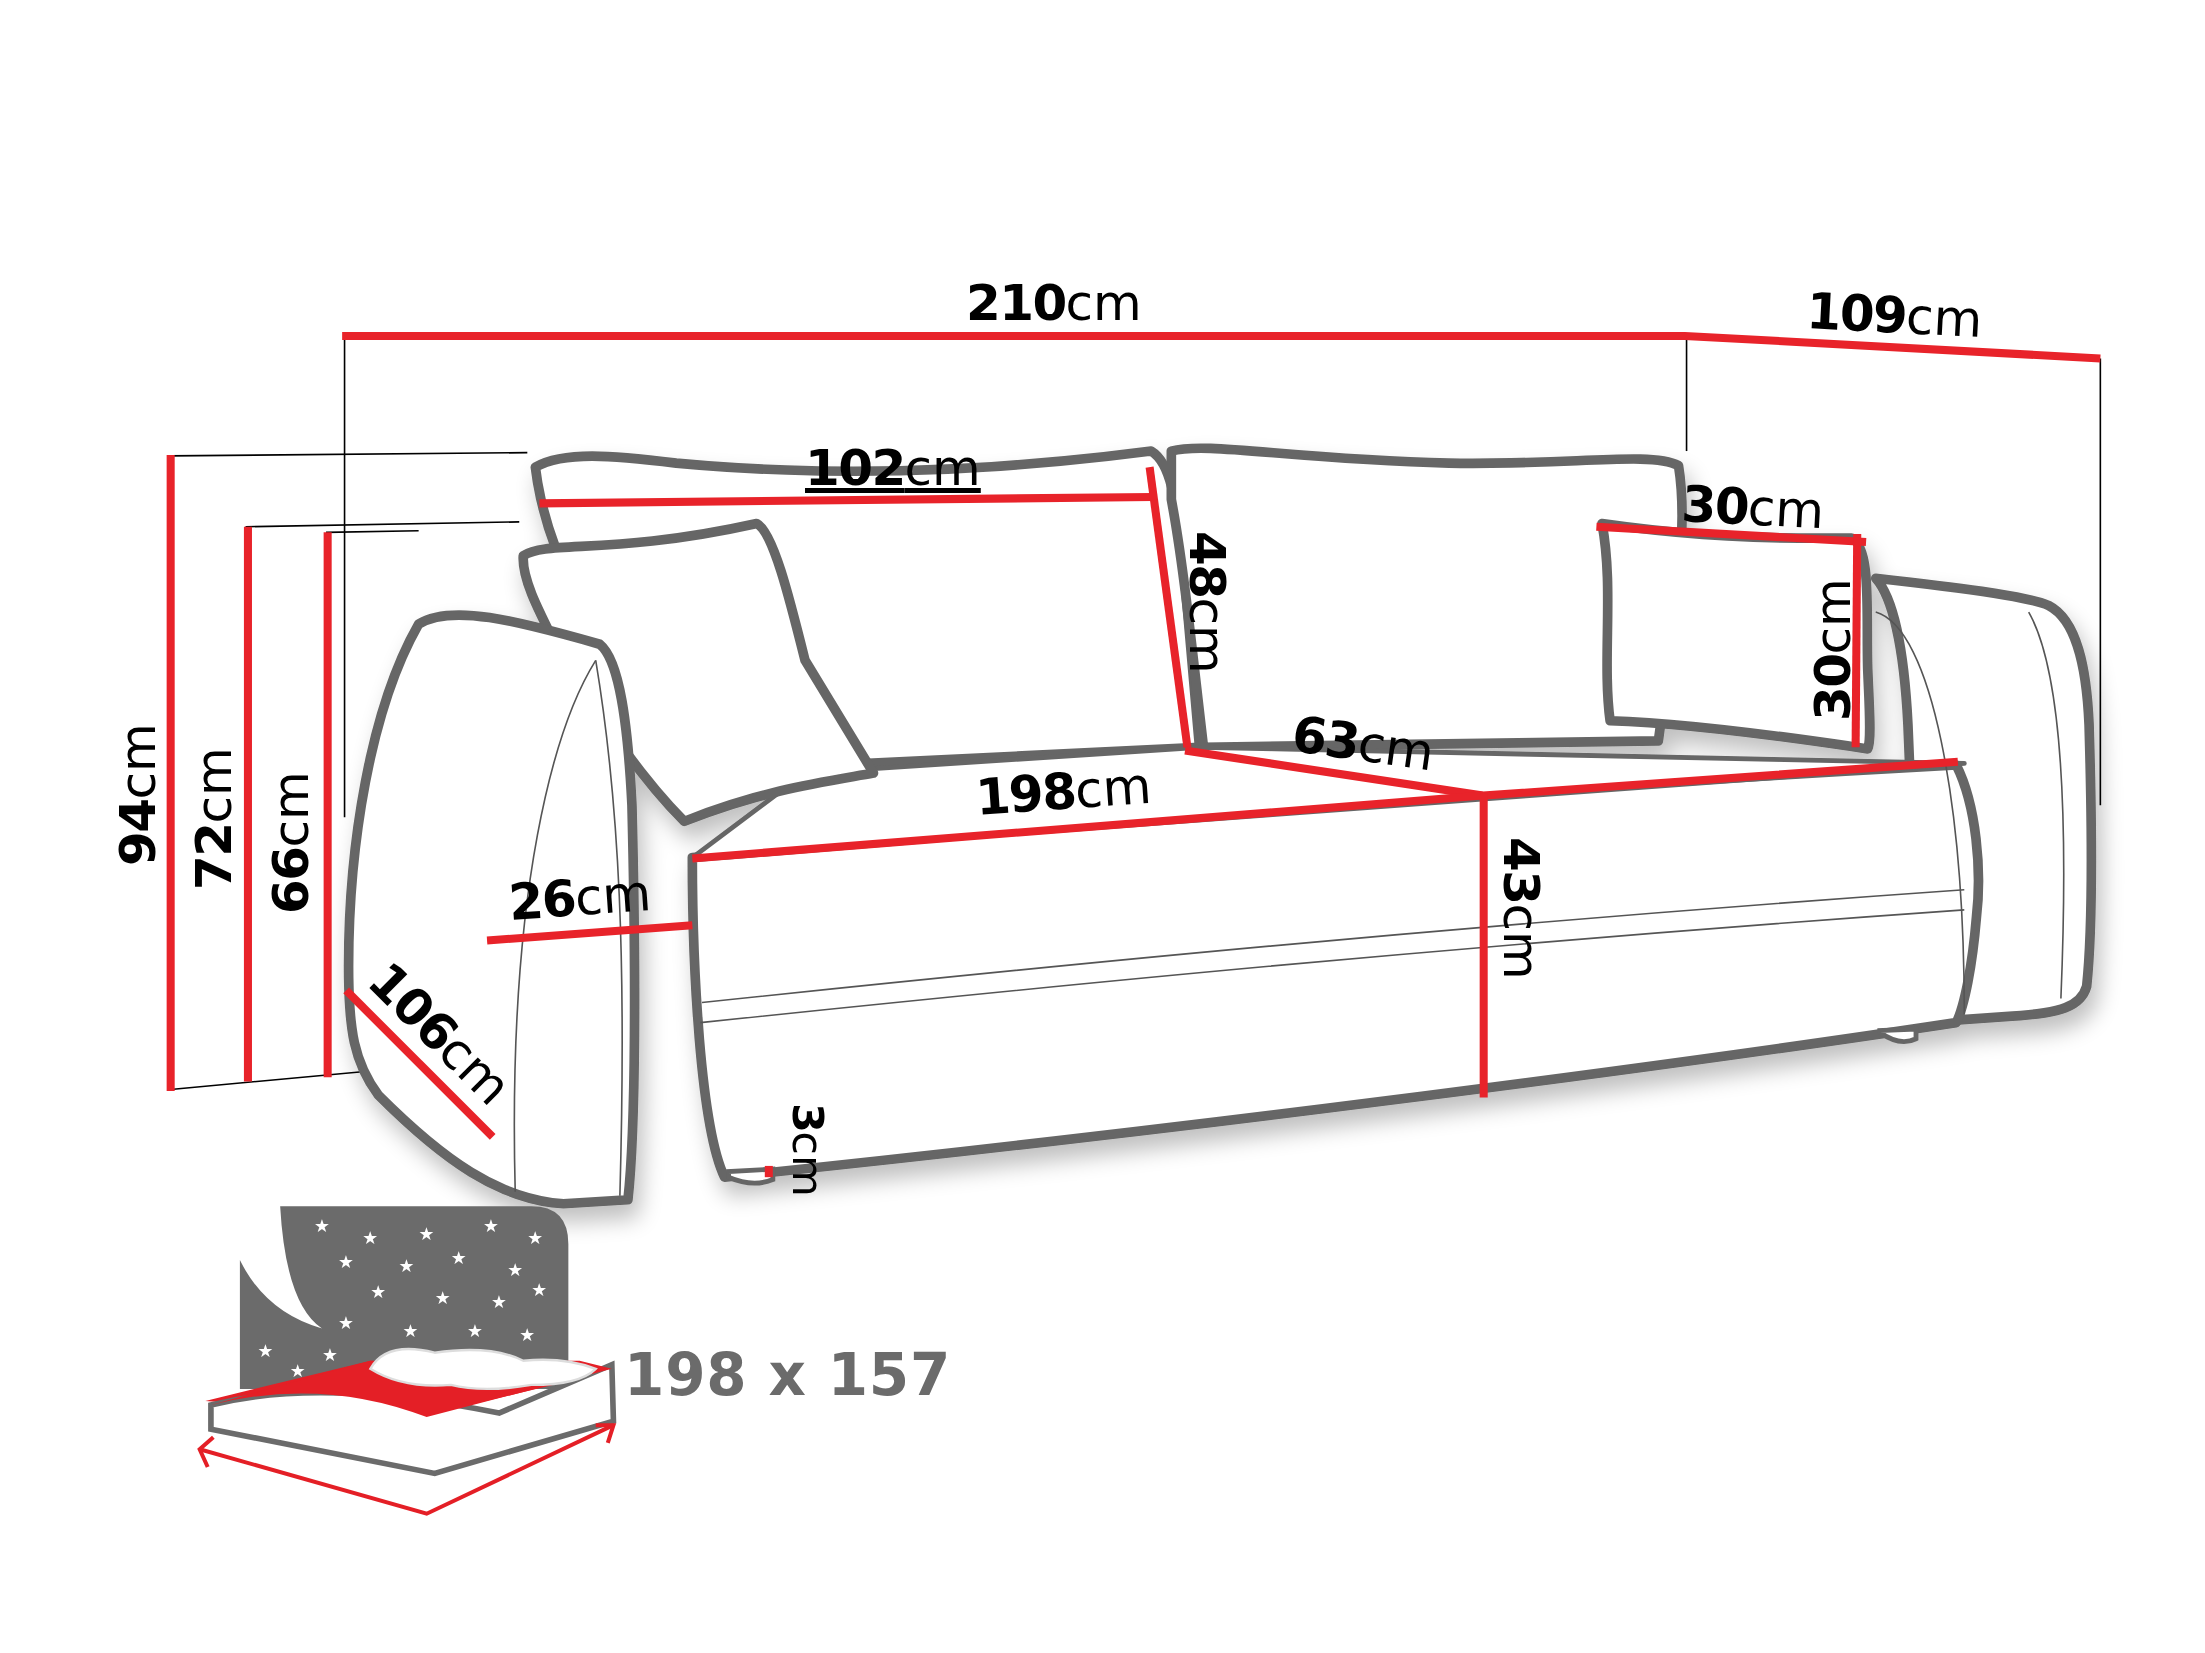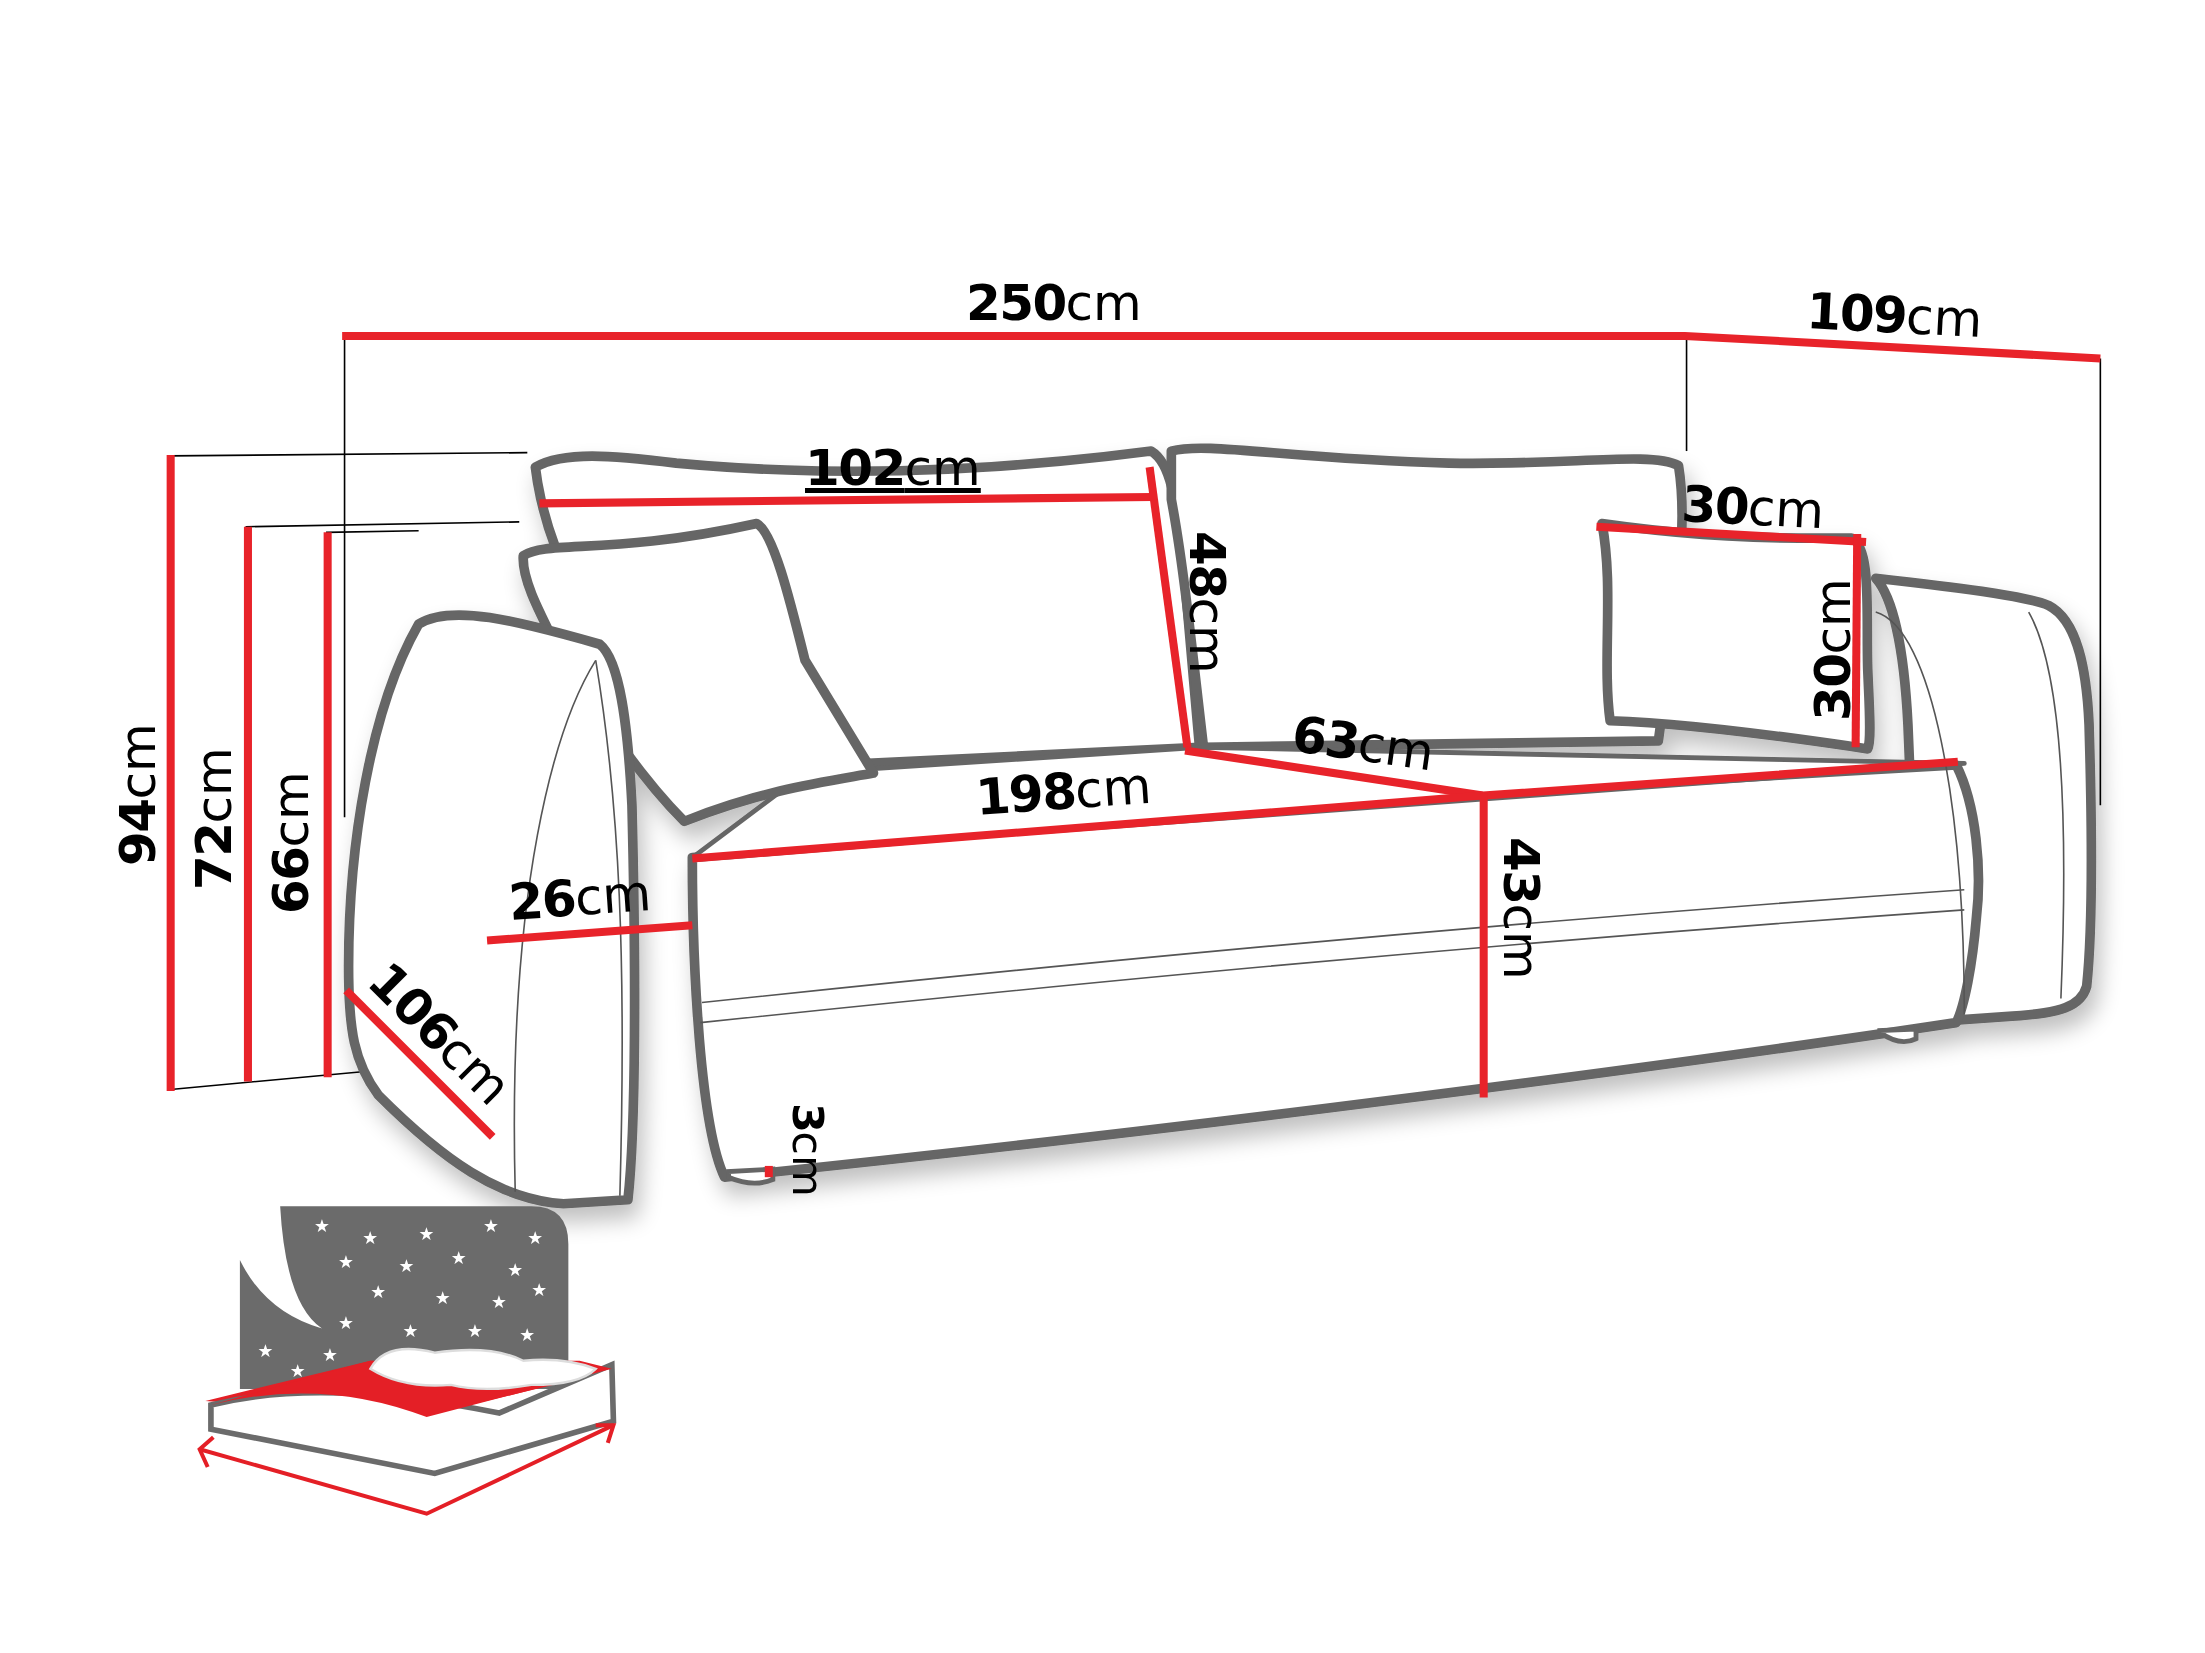--- a/index.html
+++ b/index.html
@@ -118,30 +118,31 @@
     <path d="M460 1700 Q480 1665 540 1680 Q610 1670 650 1690 Q700 1685 740 1700 Q720 1720 660 1720 Q600 1730 560 1720 Q500 1725 460 1700 Z" fill="#fff" stroke="#ddd" stroke-width="3"></path>
     <g stroke="#e41f26" stroke-width="5" fill="none">
       <polyline points="248,1800 530,1880 762,1770"></polyline>
       <polyline points="265,1785 248,1800 258,1822"></polyline>
       <polyline points="740,1770 762,1770 755,1792"></polyline>
     </g>
   </g>
 </svg>
 
 
-<div class="lbl" style="left:966px;top:278px;"><b>250</b><span class="u">cm</span></div>
+<div class="lbl" style="left:966px;top:278px;"><b>210</b><span class="u">cm</span></div>
 <div class="lbl" style="left:1808px;top:286px;transform:rotate(3deg);"><b>109</b><span class="u">cm</span></div>
 <div class="lbl" style="left:805px;top:443px;text-decoration:underline;"><b>102</b><span class="u">cm</span></div>
 <div class="lbl" style="left:1232px;top:531px;transform:rotate(90deg);"><b>48</b><span class="u">cm</span></div>
 <div class="lbl" style="left:1683px;top:479px;transform:rotate(3deg);"><b>30</b><span class="u">cm</span></div>
 <div class="lbl" style="left:1808px;top:721px;transform:rotate(-90deg);"><b>30</b><span class="u">cm</span></div>
 <div class="lbl" style="left:1296px;top:709px;transform:rotate(8deg);"><b>63</b><span class="u">cm</span></div>
 <div class="lbl" style="left:974px;top:773px;transform:rotate(-4deg);"><b>198</b><span class="u">cm</span></div>
 <div class="lbl" style="left:1546px;top:837px;transform:rotate(90deg);"><b>43</b><span class="u">cm</span></div>
 <div class="lbl" style="left:507px;top:878px;transform:rotate(-4deg);"><b>26</b><span class="u">cm</span></div>
 <div class="lbl" style="left:395px;top:954px;transform:rotate(45deg);"><b>106</b><span class="u">cm</span></div>
 <div class="lbl" style="left:113px;top:866px;transform:rotate(-90deg);"><b>94</b><span class="u">cm</span></div>
 <div class="lbl" style="left:189px;top:890px;transform:rotate(-90deg);"><b>72</b><span class="u">cm</span></div>
 <div class="lbl" style="left:266px;top:914px;transform:rotate(-90deg);"><b>66</b><span class="u">cm</span></div>
 <div class="lbl" style="left:829px;top:1103px;transform:rotate(90deg);font-size:43px;"><b>3</b><span class="u">cm</span></div>
 
+<div class="bedsize">198 x 157</div>
 </div>
 
 
 </body></html>

